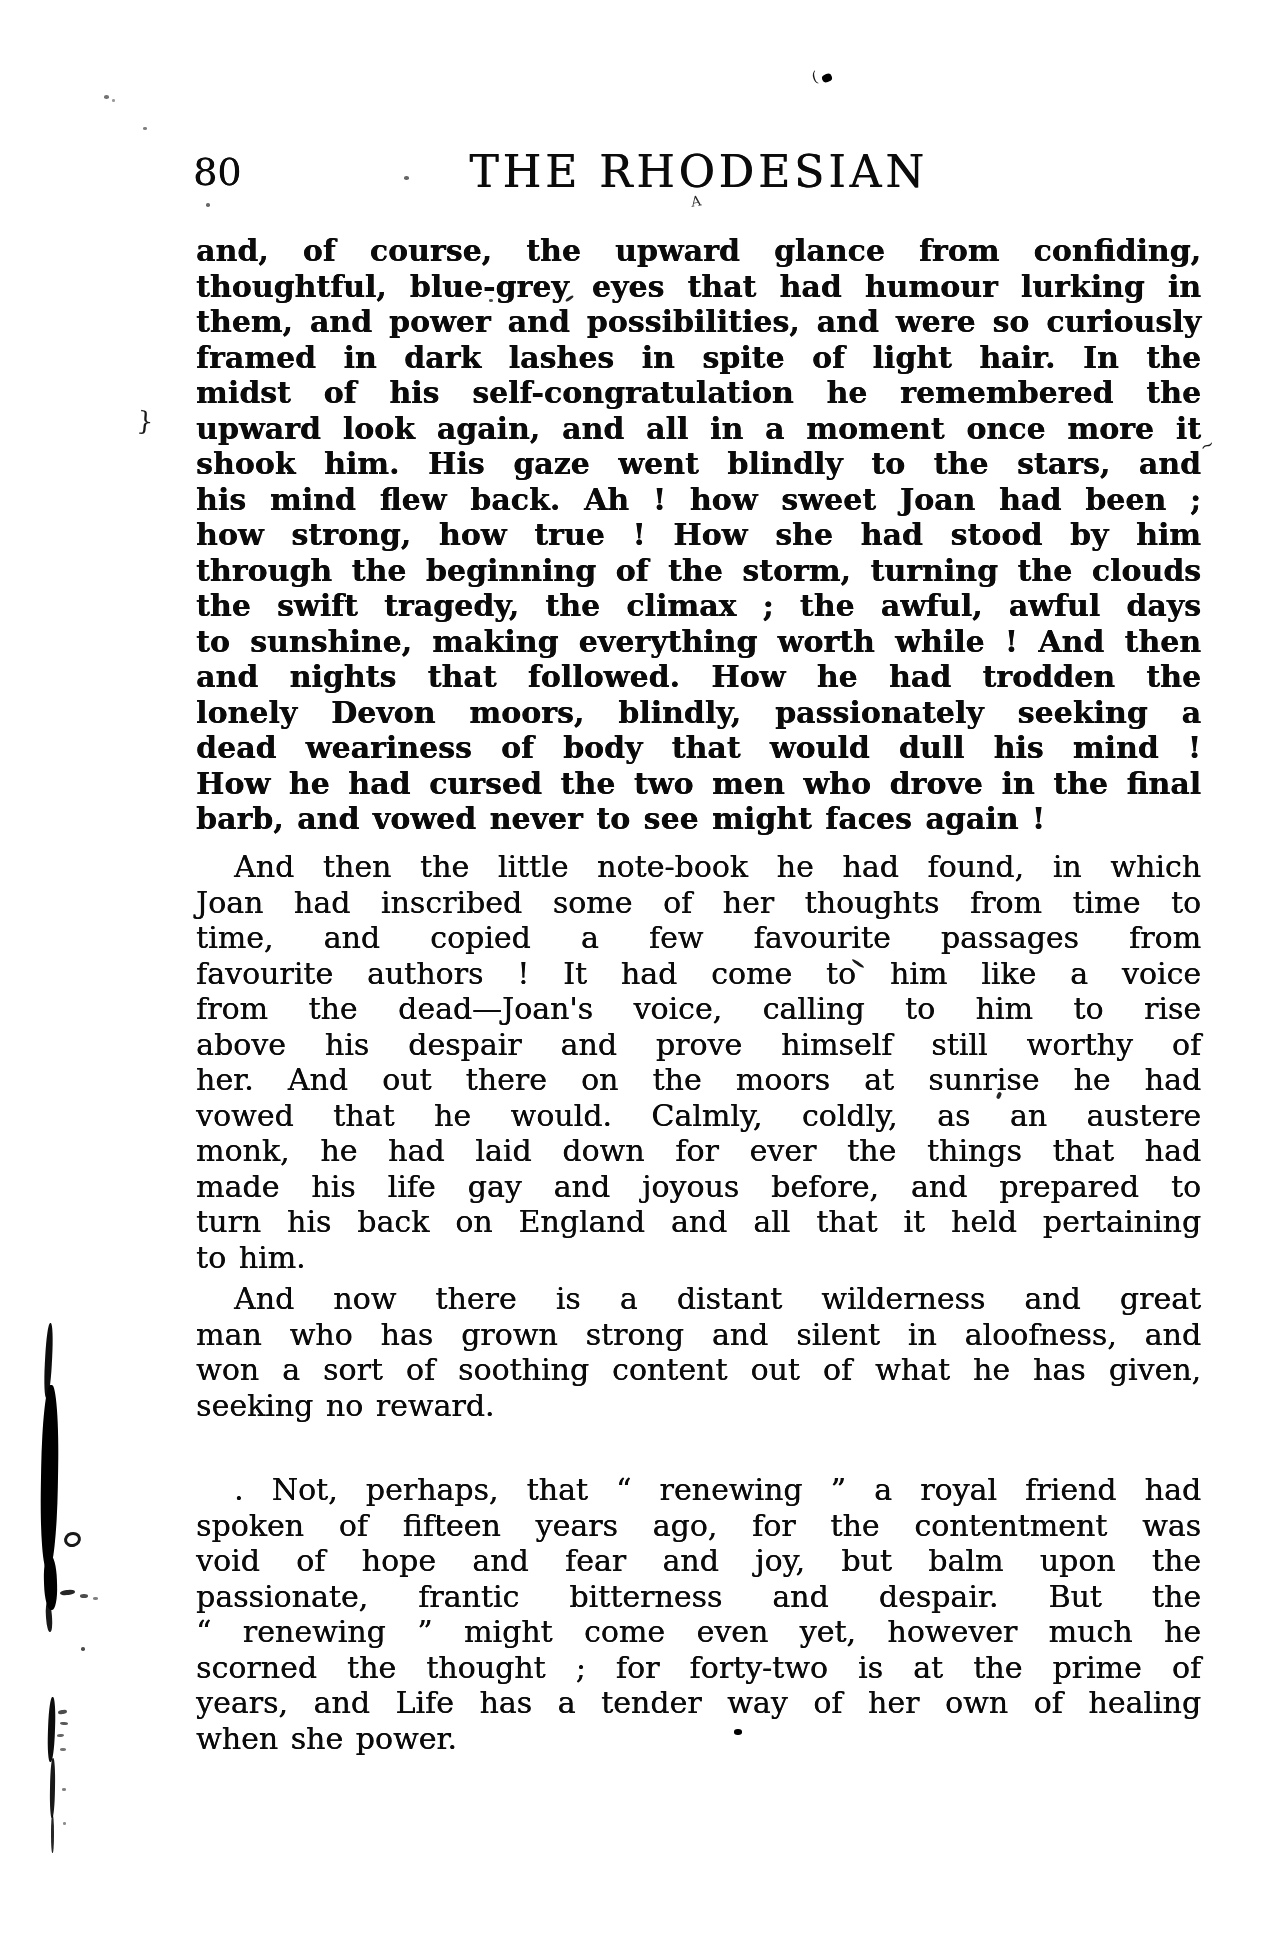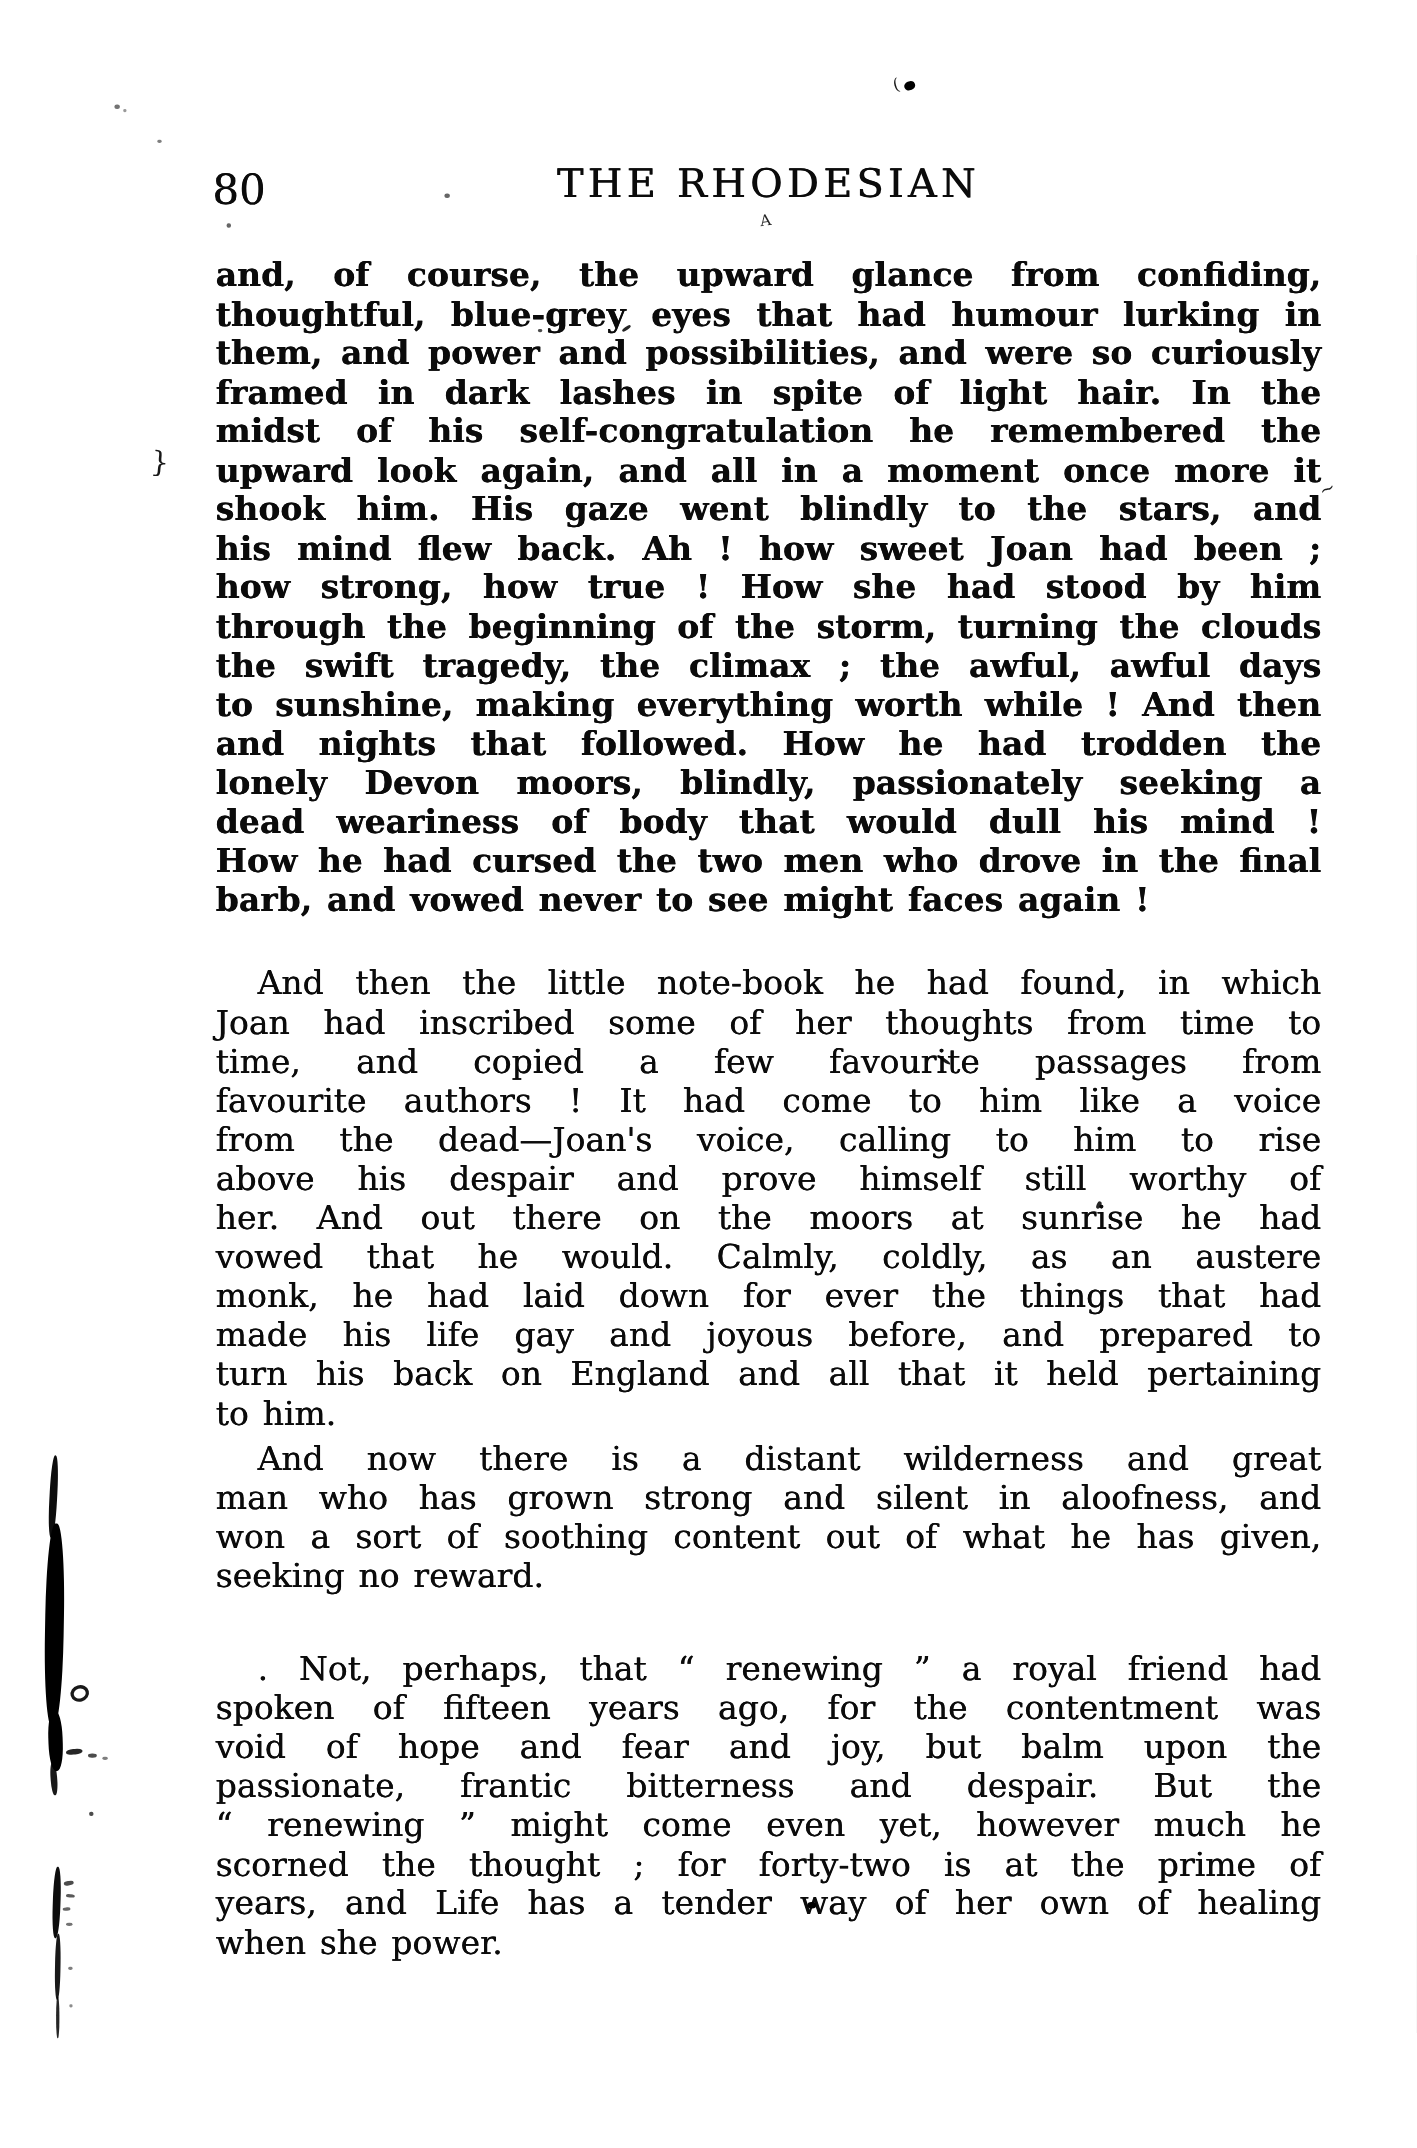--- a/index.html
+++ b/index.html
@@ -6,31 +6,31 @@
   .sheet{
     position:relative;width:1288px;height:1953px;background:#ffffff;
     overflow:hidden;font-family:"DejaVu Serif", serif;color:#0b0b0b;
   }
   .pageno{
     position:absolute;left:193px;top:153px;font-size:38px;line-height:1;
     text-shadow:0.4px 0 0 #0b0b0b;
   }
   .booktitle{
     position:absolute;left:196px;top:150px;width:1005px;text-align:center;
-    font-size:36px;line-height:1;letter-spacing:4px;
+    font-size:44px;line-height:1;letter-spacing:4px;
     text-shadow:0.6px 0 0 #0b0b0b;
   }
   .para{position:absolute;left:196px;width:1005px;}
   .line{
     text-align:justify;text-align-last:justify;
     height:35.5px;line-height:35.5px;font-size:30px;word-spacing:3px;
     white-space:normal;text-shadow:0.35px 0 0 #0b0b0b;
   }
   .line.last{text-align-last:left;}
-  .para.indent .line.first{text-indent:38px;margin-top:28px;}
+  .para.indent .line.first{text-indent:38px;}
   .artifact{position:absolute;transform-origin:center;}
   .artifact.blob{background:#000;border-radius:45%;}
   .artifact.ring{border:3px solid #000;border-radius:50%;background:transparent;box-sizing:border-box;}
   .artifact.glyph{color:#000;line-height:1;font-family:"DejaVu Serif",serif;}
 </style>
 </head>
 <body>
 
 <div class="sheet">
   <div class="pageno">80</div>

